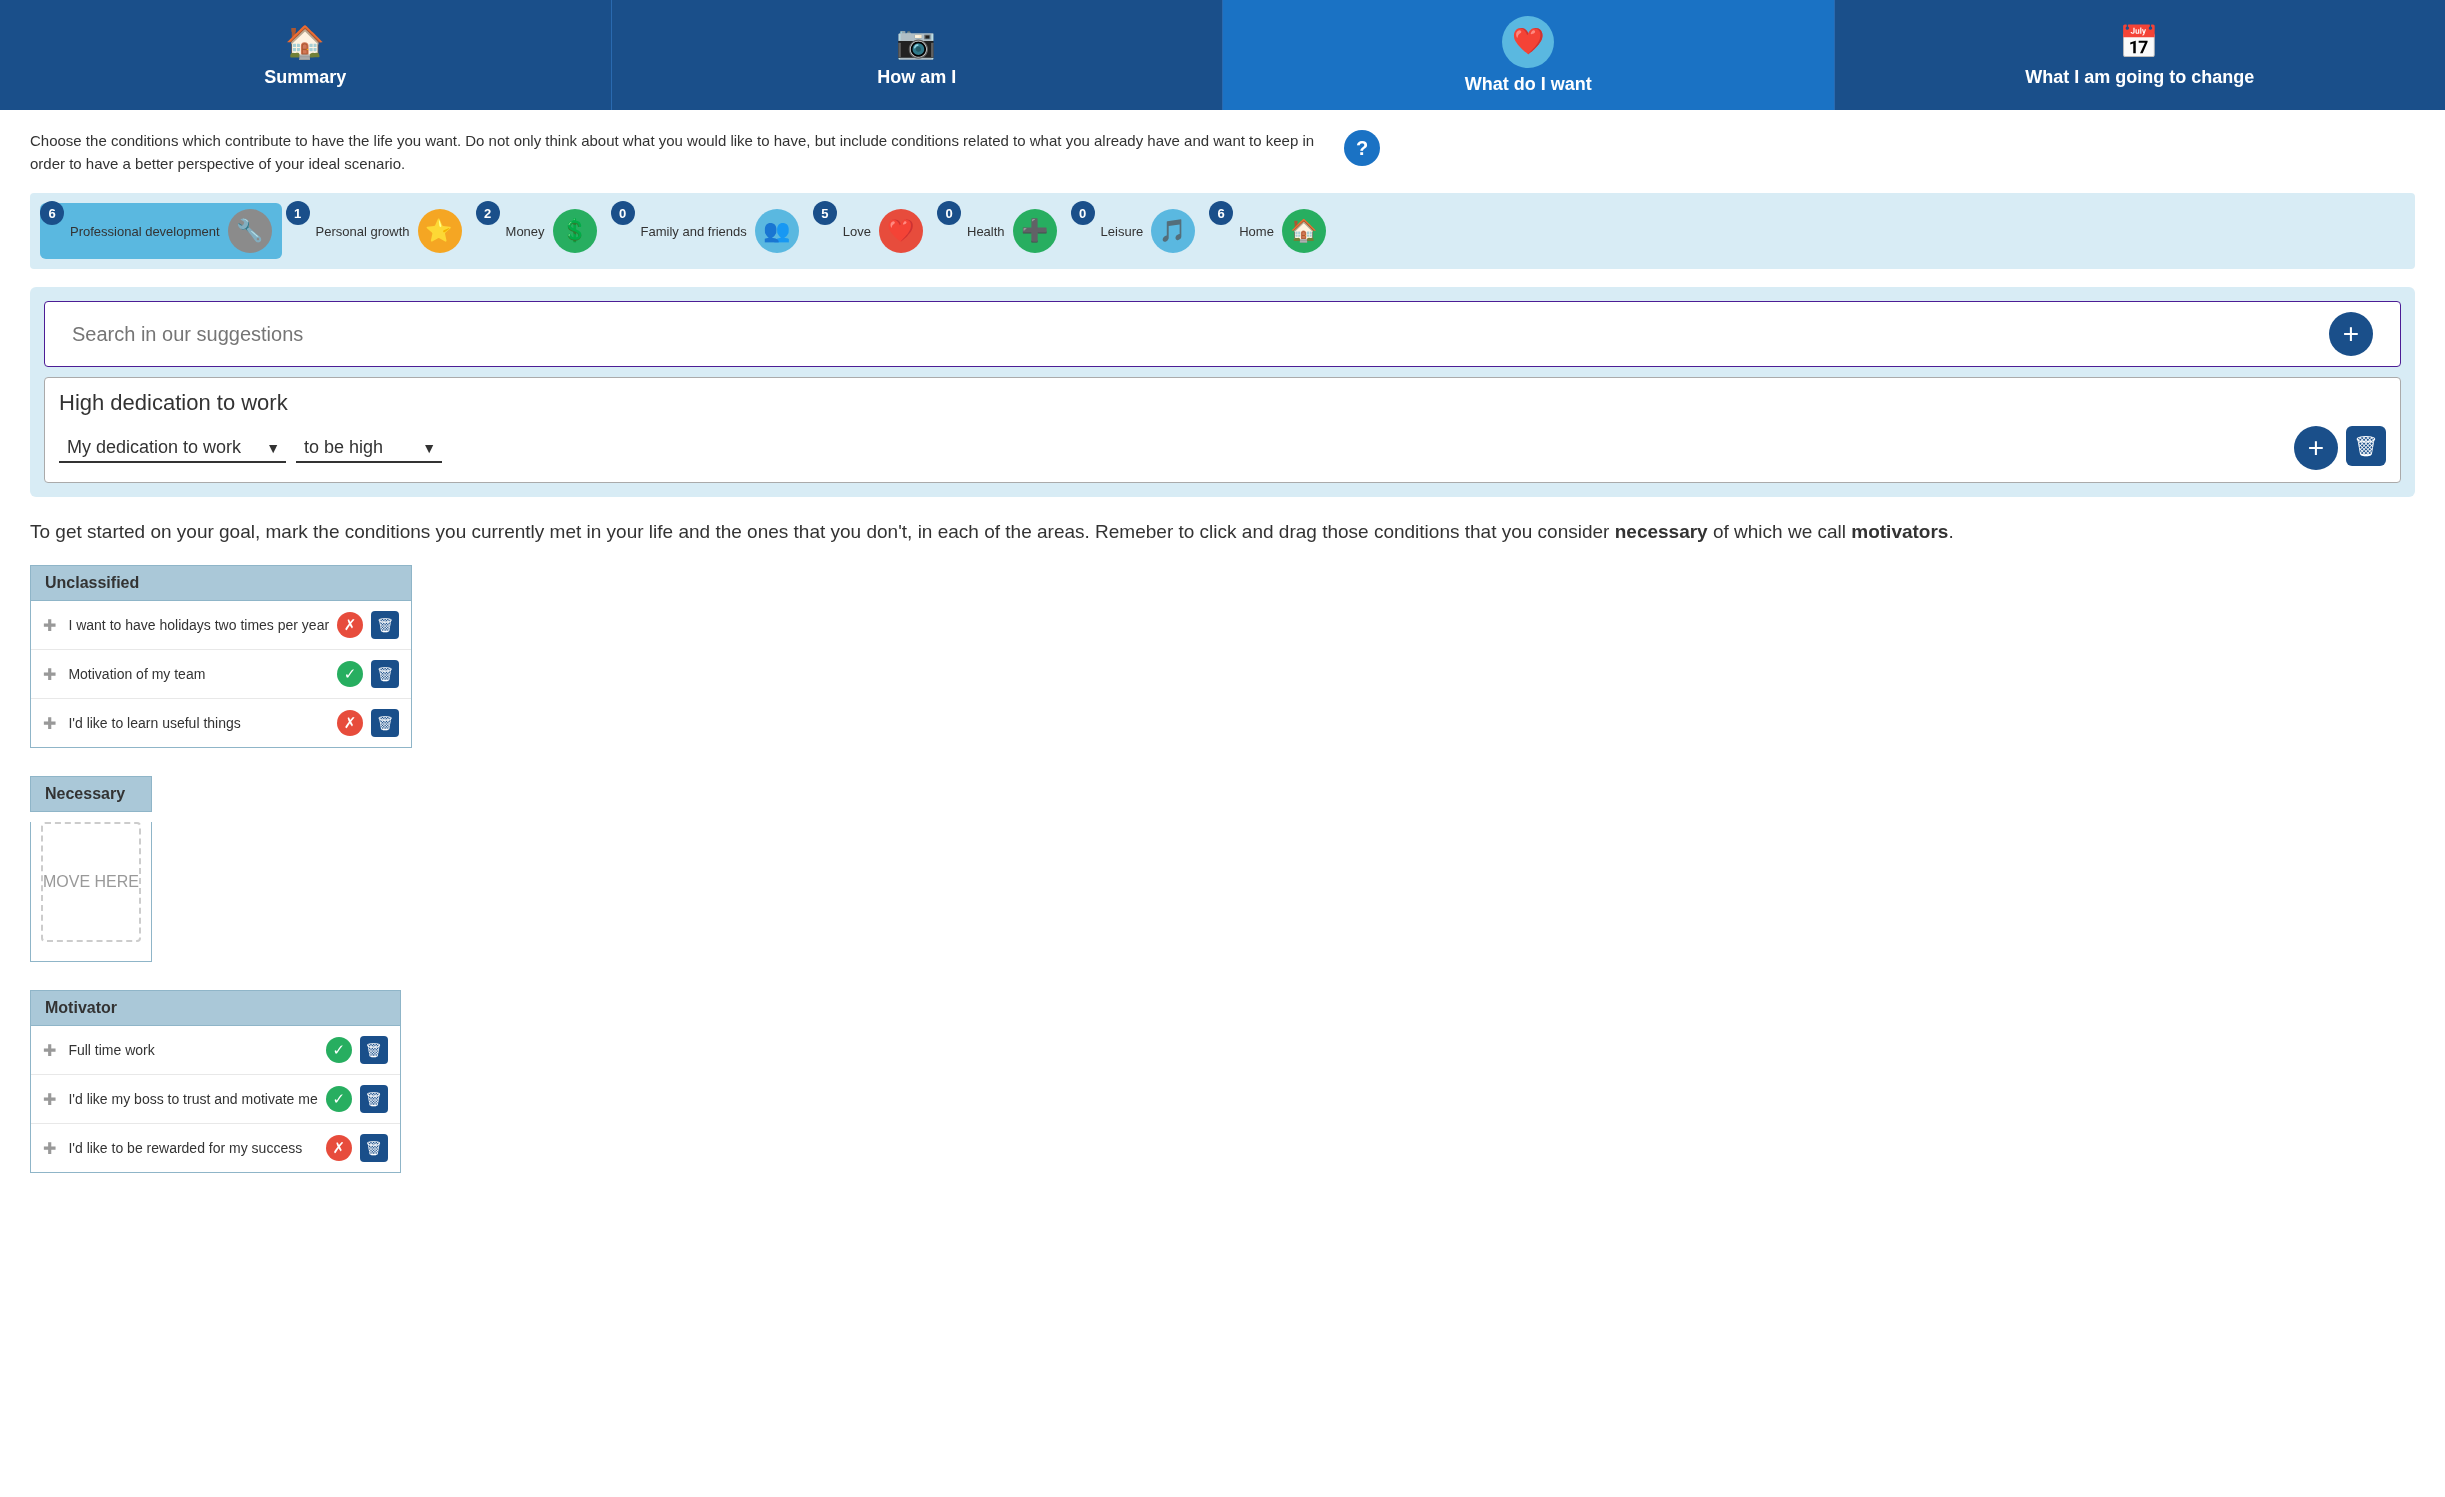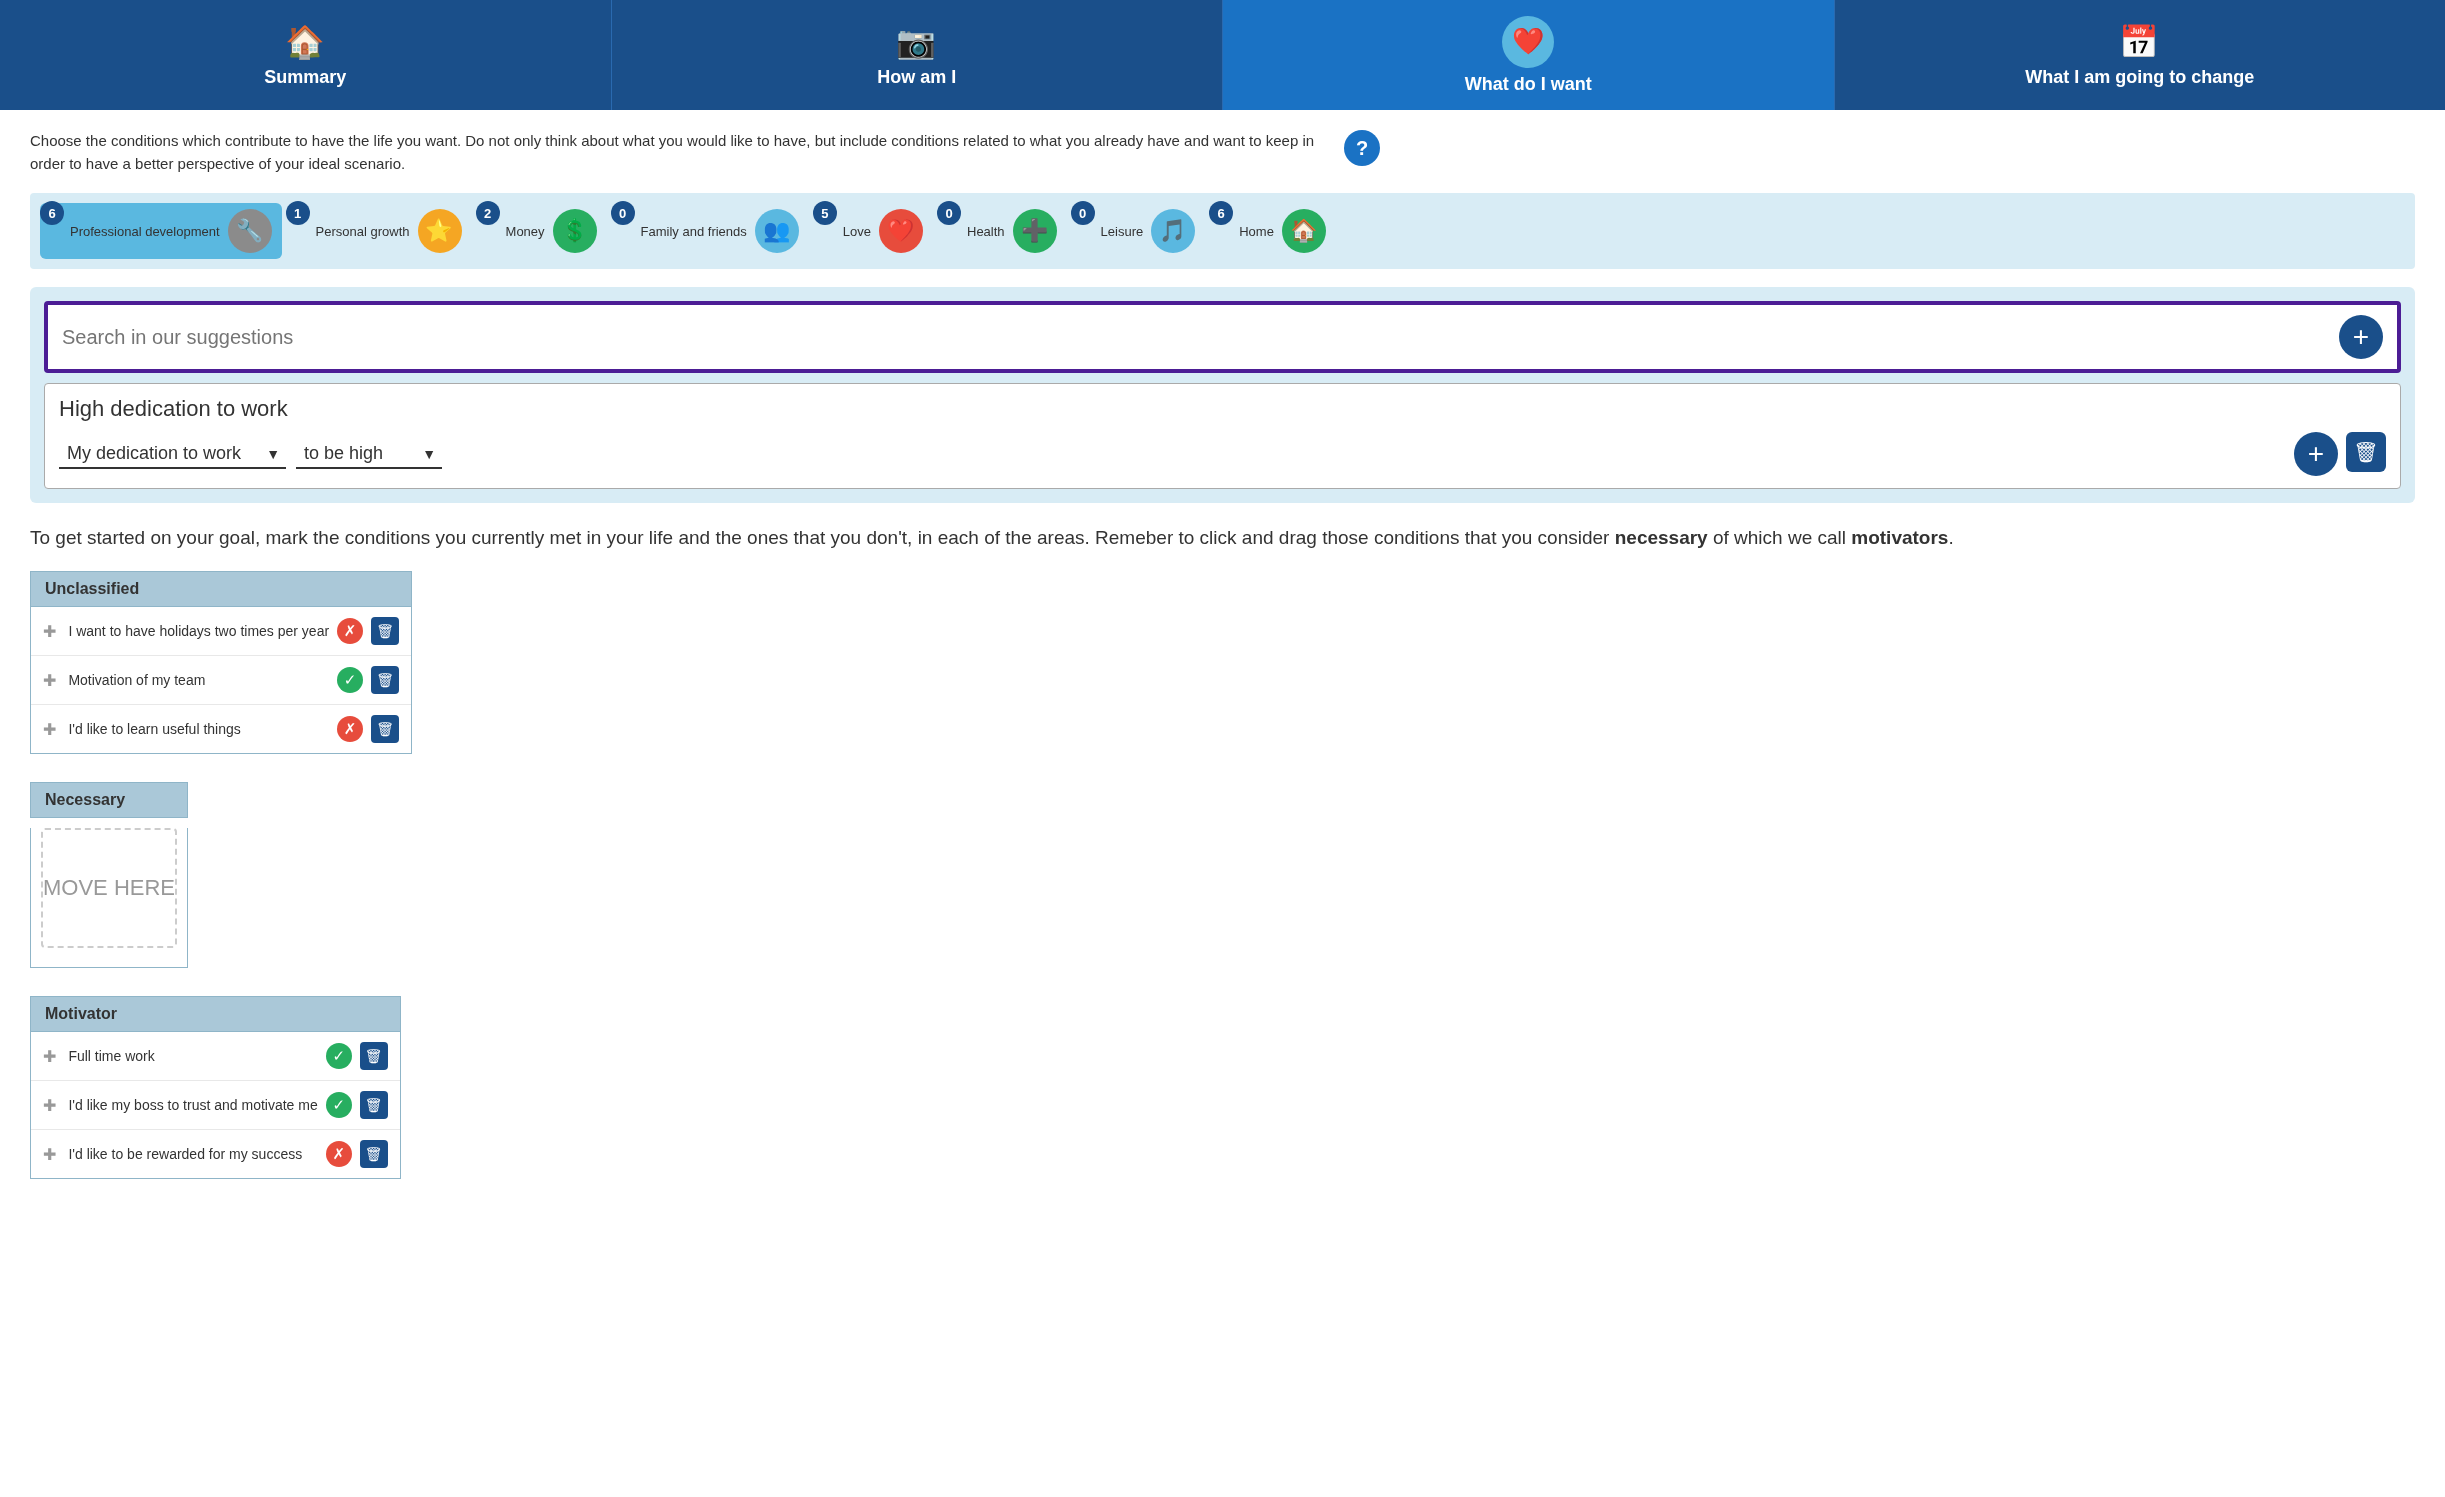--- a/index.html
+++ b/index.html
@@ -140,24 +140,24 @@
     .search-section {
       background: #d8ecf5;
       border-radius: 6px;
       padding: 14px;
       margin-bottom: 20px;
     }
     .search-row {
       display: flex;
       align-items: center;
       background: #fff;
-      border: 4px solid #4c1d95;
+      border: 1px solid #4c1d95;
       border-radius: 4px;
       margin-bottom: 10px;
-      padding: 10px 14px;
+      padding: 10px 27px;
     }
     .search-input {
       flex: 1;
       border: none;
       outline: none;
       font-size: 20px;
       color: #bbb;
       background: transparent;
     }
     .add-btn {
@@ -298,21 +298,21 @@
       justify-content: center;
       font-size: 14px;
       cursor: pointer;
     }
     .move-here-placeholder {
       display: flex;
       align-items: center;
       justify-content: center;
       min-height: 120px;
       color: #999;
-      font-size: 22px;
+      font-size: 16px;
       border: 2px dashed #ccc;
       margin: 10px;
       border-radius: 4px;
     }
   </style>
 </head>
 <body>
 
 <nav class="navbar">
   <div class="nav-item">

